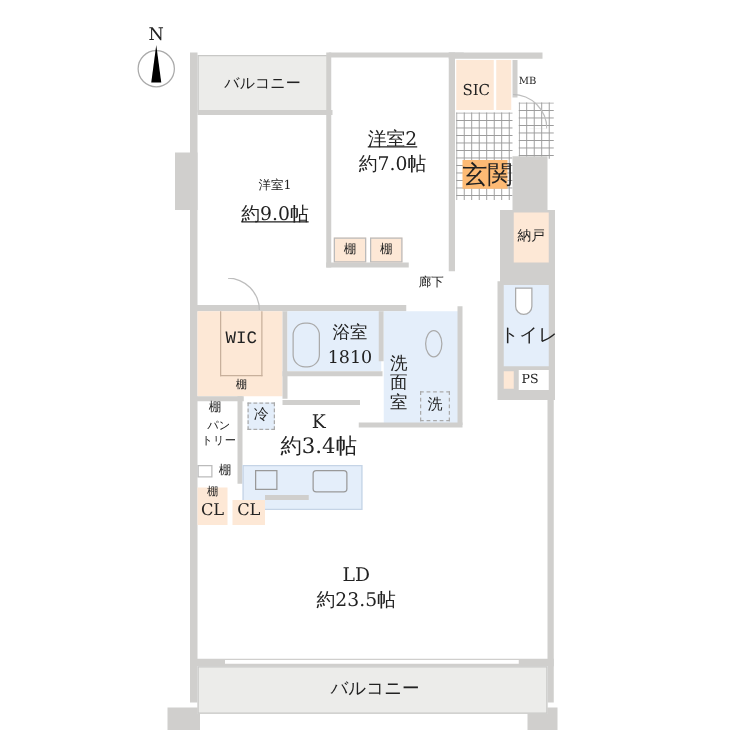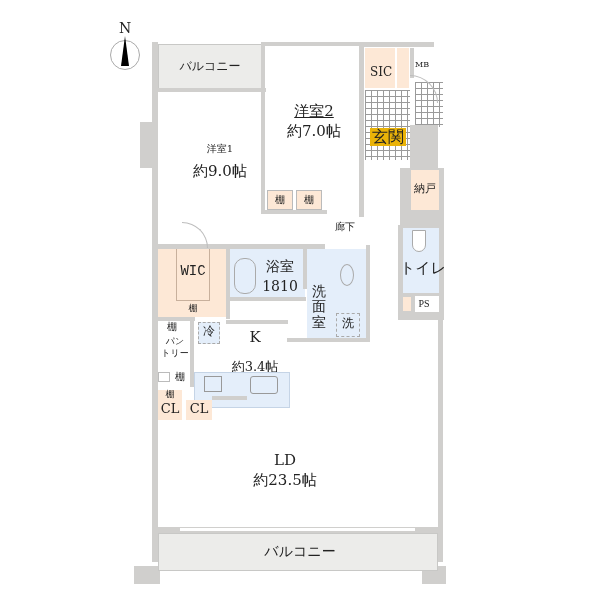--- a/index.html
+++ b/index.html
@@ -32,53 +32,53 @@
 <div class="abs balc" style="left:158px;top:44px;width:105px;height:46px;"></div>
 <div class="lbl" style="left:175px;top:60px;width:70px;font-size:12px;font-family:'DejaVu Sans',sans-serif;">バルコニー</div>
 <div class="abs wall" style="left:158px;top:88px;width:108px;height:4px;"></div>
 
 <div class="abs wall" style="left:263px;top:42px;width:108px;height:4px;"></div>
 <div class="abs wall" style="left:261px;top:42px;width:4px;height:172px;"></div>
 <div class="abs wall" style="left:359px;top:42px;width:5px;height:175px;"></div>
 <div class="abs wall" style="left:261px;top:210px;width:66px;height:4px;"></div>
 
 <div class="lbl" style="left:180px;top:143px;width:80px;font-size:10px;">洋室1</div>
-<div class="lbl" style="left:180px;top:163px;width:80px;font-size:15px;">約9.0帖</div>
+<div class="lbl" style="left:180px;top:163px;width:80px;font-size:15px;text-decoration:underline;">約9.0帖</div>
 <div class="lbl" style="left:274px;top:103px;width:80px;font-size:15px;text-decoration:underline;">洋室2</div>
 <div class="lbl" style="left:274px;top:123px;width:80px;font-size:15px;">約7.0帖</div>
 
 <div class="abs store" style="left:267px;top:190px;width:26px;height:20px;border:1px solid #bbb;"></div>
 <div class="lbl" style="left:267px;top:194px;width:26px;font-size:10px;">棚</div>
 <div class="abs store" style="left:296px;top:190px;width:26px;height:20px;border:1px solid #bbb;"></div>
 <div class="lbl" style="left:296px;top:194px;width:26px;font-size:10px;">棚</div>
 
 <div class="abs wall" style="left:359px;top:42px;width:75px;height:5px;"></div>
 <div class="abs store" style="left:365px;top:48px;width:30px;height:40px;"></div>
 <div class="abs store" style="left:397px;top:48px;width:12px;height:40px;"></div>
 <div class="lbl" style="left:367px;top:66px;width:28px;font-size:12px;">SIC</div>
 <div class="abs wall" style="left:410px;top:48px;width:4px;height:30px;"></div>
 <div class="lbl" style="left:412px;top:60px;width:20px;font-size:8px;">MB</div>
 <div class="abs grid" style="left:365px;top:90px;width:45px;height:70px;"></div>
 <div class="abs grid" style="left:415px;top:82px;width:28px;height:45px;"></div>
-<div class="lbl" style="left:370px;top:128px;width:36px;font-size:16px;background:#eab308;">玄関</div>
+<div class="lbl" style="left:370px;top:128px;width:36px;font-size:20px;background:#fdba74;">玄関</div>
 <div class="abs wall" style="left:410px;top:125px;width:28px;height:45px;"></div>
 
 <div class="abs wall" style="left:400px;top:168px;width:44px;height:62px;"></div>
 <div class="abs store" style="left:411px;top:170px;width:28px;height:40px;"></div>
 <div class="lbl" style="left:411px;top:183px;width:28px;font-size:11px;">納戸</div>
 
 <div class="lbl" style="left:325px;top:221px;width:40px;font-size:10px;">廊下</div>
 
 <div class="abs wall" style="left:398px;top:225px;width:46px;height:95px;"></div>
 <div class="abs wet" style="left:403px;top:228px;width:36px;height:65px;"></div>
 <div class="lbl" style="left:400px;top:260px;width:40px;font-size:15px;font-family:'DejaVu Sans',sans-serif;">トイレ</div>
 <div class="abs" style="left:412px;top:230px;width:14px;height:22px;border:1px solid #aaa;border-radius:0 0 8px 8px;background:#fff;"></div>
 <div class="abs store" style="left:403px;top:297px;width:8px;height:14px;"></div>
 <div class="abs" style="left:415px;top:296px;width:24px;height:16px;background:#fff;"></div>
-<div class="lbl" style="left:415px;top:298px;width:18px;font-size:10px;font-family:Liberation Serif, serif;">PS</div>
+<div class="lbl" style="left:415px;top:298px;width:18px;font-size:10px;">PS</div>
 
 <div class="abs wall" style="left:155px;top:244px;width:170px;height:5px;"></div>
 <div class="abs store" style="left:158px;top:249px;width:68px;height:68px;"></div>
 <div class="abs" style="left:176px;top:249px;width:34px;height:52px;border:1px solid #c8b09c;border-top:none;"></div>
 <div class="lbl" style="left:170px;top:263px;width:46px;font-size:14px;font-family:Liberation Mono, monospace;">WIC</div>
 <div class="lbl" style="left:180px;top:303px;width:26px;font-size:9px;">棚</div>
 <div class="abs wall" style="left:226px;top:249px;width:4px;height:70px;"></div>
 
 <div class="abs wet" style="left:230px;top:249px;width:75px;height:48px;"></div>
 <div class="abs" style="left:234px;top:258px;width:22px;height:36px;border:1px solid #aaa;border-radius:10px;"></div>
@@ -100,21 +100,21 @@
 <div class="lbl" style="left:160px;top:321px;width:24px;font-size:10px;">棚</div>
 <div class="lbl" style="left:158px;top:336px;width:34px;font-size:9px;font-family:'DejaVu Sans',sans-serif;">パン</div>
 <div class="lbl" style="left:156px;top:348px;width:38px;font-size:9px;font-family:'DejaVu Sans',sans-serif;">トリー</div>
 <div class="abs" style="left:158px;top:372px;width:12px;height:10px;border:1px solid #bbb;"></div>
 <div class="lbl" style="left:172px;top:371px;width:16px;font-size:10px;">棚</div>
 <div class="abs wall" style="left:190px;top:317px;width:4px;height:70px;"></div>
 
 <div class="abs wet" style="left:198px;top:322px;width:22px;height:22px;border:1px dashed #aaa;"></div>
 <div class="lbl" style="left:198px;top:325px;width:22px;font-size:12px;">冷</div>
 <div class="lbl" style="left:230px;top:329px;width:50px;font-size:15px;">K</div>
-<div class="lbl" style="left:220px;top:360px;width:70px;font-size:13px;">約3.4帖</div>
+<div class="lbl" style="left:220px;top:348px;width:70px;font-size:17px;">約3.4帖</div>
 
 <div class="abs wet" style="left:194px;top:372px;width:96px;height:36px;border:1px solid #c5d4e6;"></div>
 <div class="abs" style="left:204px;top:376px;width:18px;height:16px;border:1px solid #999;"></div>
 <div class="abs" style="left:250px;top:376px;width:28px;height:18px;border:1px solid #999;border-radius:3px;"></div>
 
 <div class="abs store" style="left:158px;top:390px;width:24px;height:10px;"></div>
 <div class="lbl" style="left:158px;top:389px;width:24px;font-size:9px;">棚</div>
 <div class="abs store" style="left:158px;top:400px;width:24px;height:20px;"></div>
 <div class="lbl" style="left:158px;top:402px;width:24px;font-size:13px;">CL</div>
 <div class="abs store" style="left:186px;top:400px;width:26px;height:20px;"></div>

